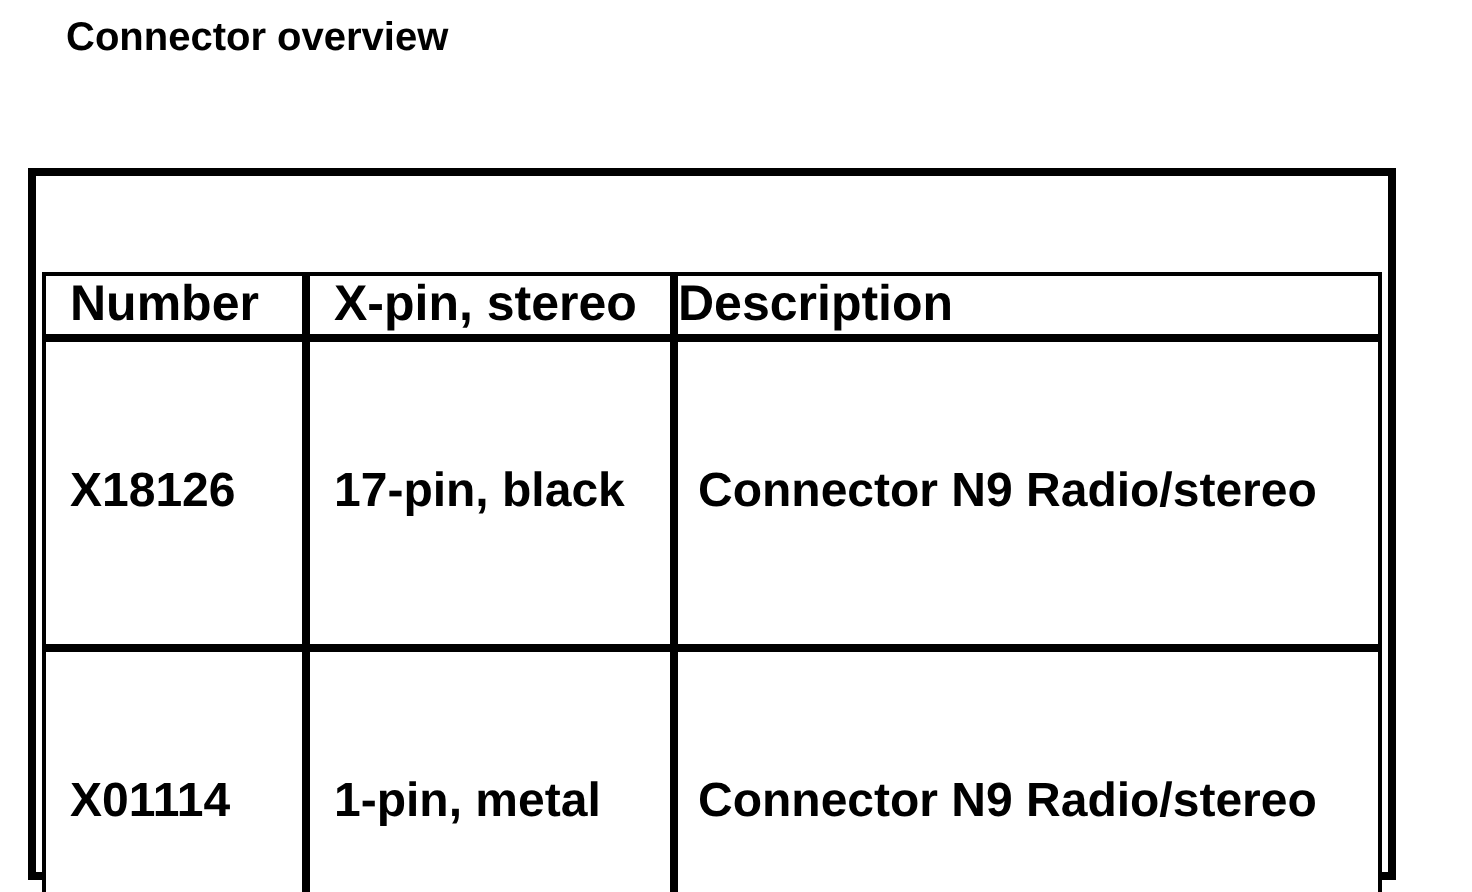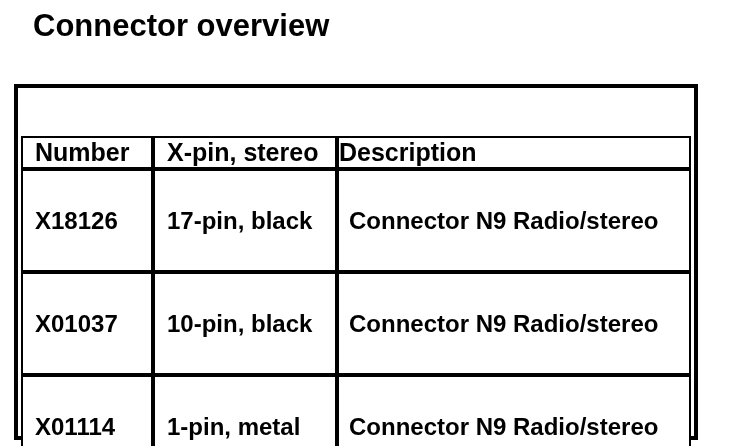--- a/index.html
+++ b/index.html
@@ -13,21 +13,21 @@
     position: relative;
     width: 736px;
     height: 446px;
     background: #ffffff;
     overflow: hidden;
   }
   .page-title {
     position: absolute;
     left: 33px;
     top: 8px;
-    font-size: 31px;
+    font-size: 20px;
     font-weight: bold;
     letter-spacing: 0px;
     white-space: nowrap;
   }
   .table-frame {
     position: absolute;
     left: 14px;
     top: 84px;
     width: 684px;
     height: 356px;
@@ -92,25 +92,20 @@
           <th class="col-head-description">Description</th>
         </tr>
       </thead>
       <tbody>
         <tr>
           <td>X18126</td>
           <td>17-pin, black</td>
           <td class="cell-description">Connector N9 Radio/stereo</td>
         </tr>
         <tr>
-          <td>X01037</td>
-          <td>10-pin, black</td>
-          <td class="cell-description">Connector N9 Radio/stereo</td>
-        </tr>
-        <tr>
           <td>X01114</td>
           <td>1-pin, metal</td>
           <td class="cell-description">Connector N9 Radio/stereo</td>
         </tr>
       </tbody>
     </table>
   </div>
 
 </div>
 

